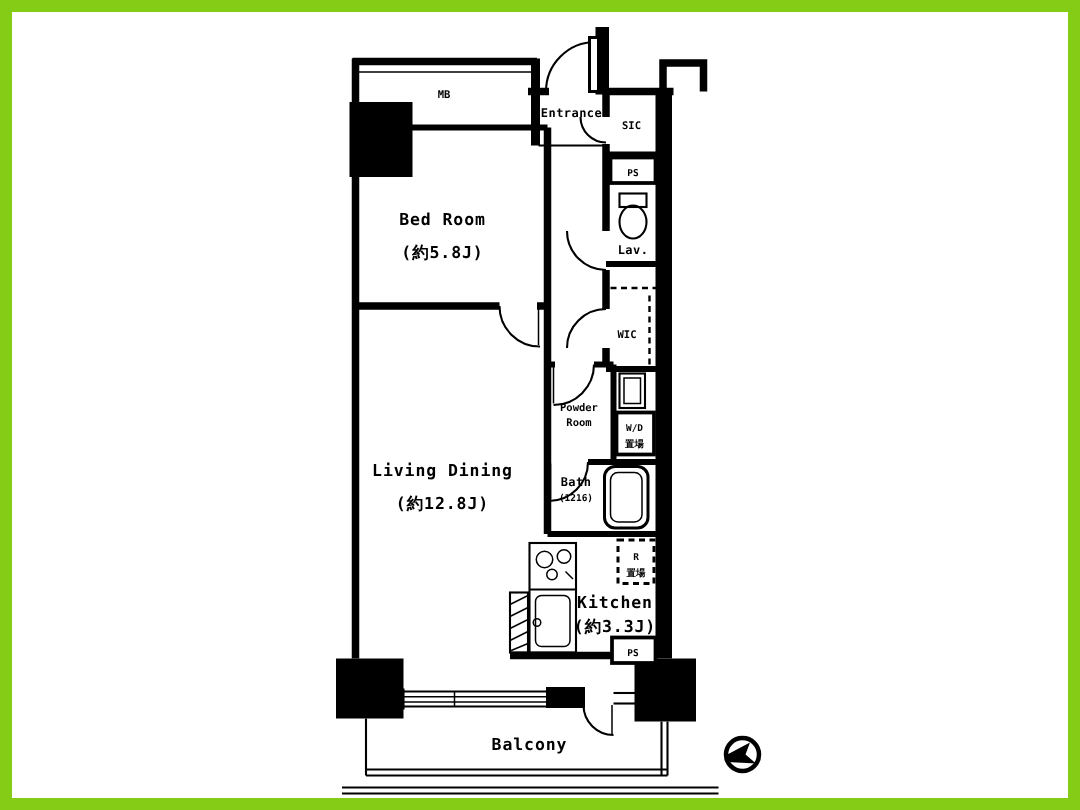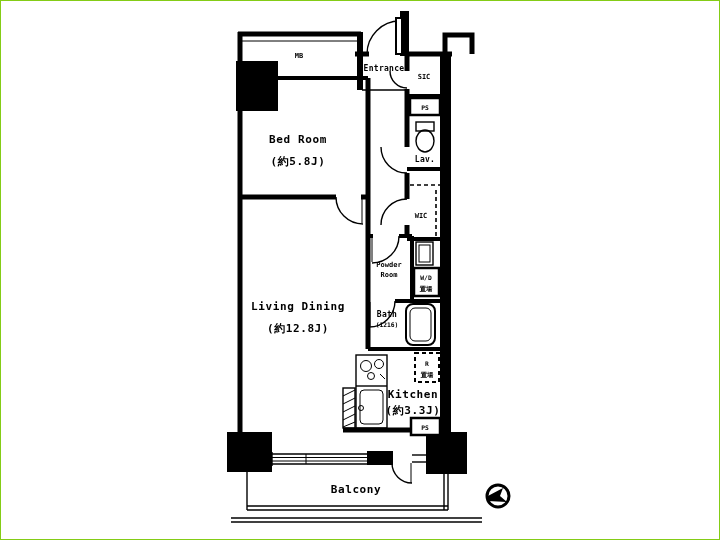--- a/index.html
+++ b/index.html
@@ -1,20 +1,19 @@
 <!DOCTYPE html>
 <html><head>
 <meta charset="utf-8">
 <style>
   html,body{margin:0;padding:0;background:#fff;}
   #stage{
     position:relative;width:720px;height:540px;box-sizing:border-box;
-    border:1px solid #84cc16;background:#ffffff;overflow:hidden;
+    border:8px solid #84cc16;background:#ffffff;overflow:hidden;
     font-family:"DejaVu Sans Mono", monospace;
-    padding-left:10px;
   }
   svg{display:block;}
   .wall{stroke:#000;fill:none;}
   .w6{stroke-width:6;} .w5{stroke-width:5;} .w4{stroke-width:4;} .w2{stroke-width:2;}
   .thin{stroke:#000;stroke-width:1.4;fill:none;}
   .hair{stroke:#000;stroke-width:1;fill:none;}
   .solid{fill:#000;stroke:none;}
   .whitebox{fill:#fff;stroke:#000;}
   .dash{stroke:#000;fill:none;stroke-dasharray:4 3;}
   text{fill:#000;font-family:"DejaVu Sans Mono", monospace;}

